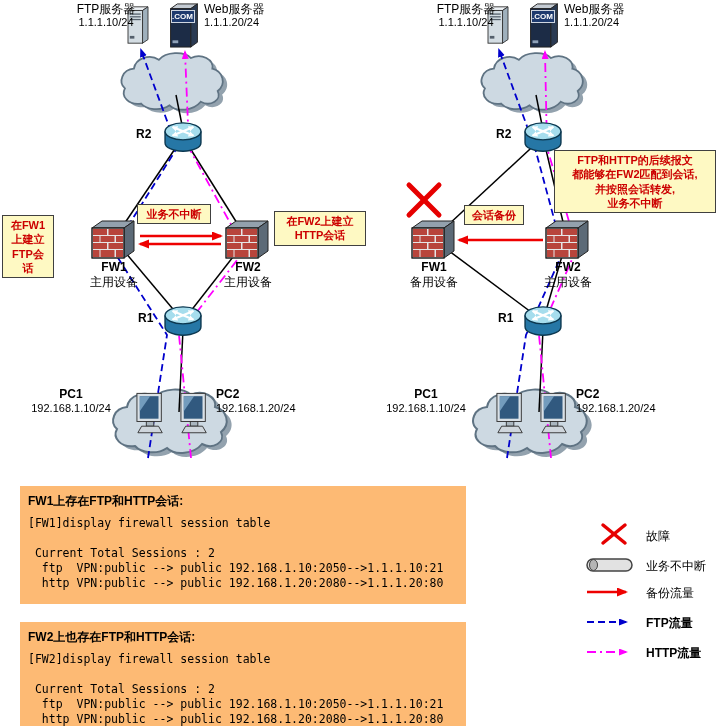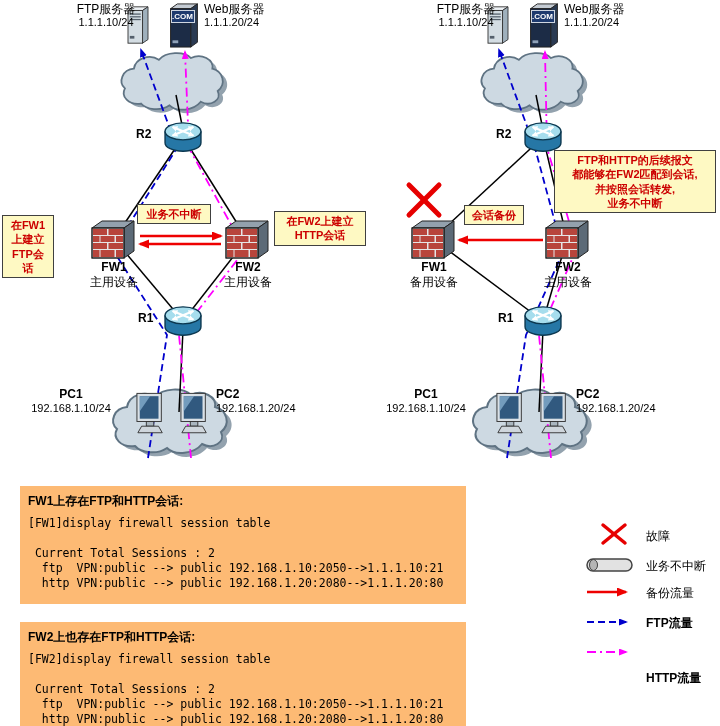--- a/index.html
+++ b/index.html
@@ -323,13 +323,13 @@
 <div class="legend-label" style="left:646px;top:585px">备份流量</div>
 
 <svg class="legend-icon" style="left:584px;top:616px" width="52" height="12">
   <line x1="3" y1="6" x2="42" y2="6" stroke="#0000cc" stroke-width="2" stroke-dasharray="7 4" marker-end="url(#ah-blue)"></line>
 </svg>
 <div class="legend-label bold" style="left:646px;top:615px">FTP流量</div>
 
 <svg class="legend-icon" style="left:584px;top:646px" width="52" height="12">
   <line x1="3" y1="6" x2="42" y2="6" stroke="#ff00ff" stroke-width="2" stroke-dasharray="9 4 2 4" marker-end="url(#ah-mag)"></line>
 </svg>
-<div class="legend-label bold" style="left:646px;top:670px">HTTP流量</div>
+<div class="legend-label bold" style="left:646px;top:645px">HTTP流量</div>
 
 </body></html>

